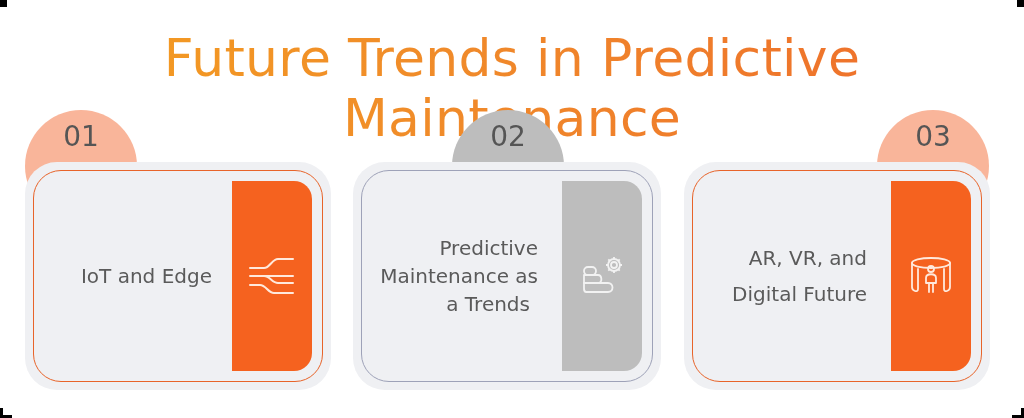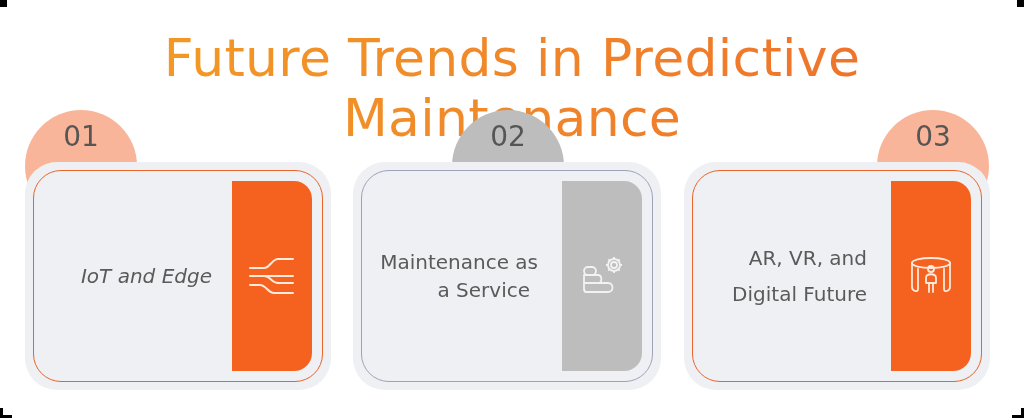--- a/index.html
+++ b/index.html
@@ -50,21 +50,21 @@
 <div class="corner" style="right:0;top:0;width:7px;height:7px;"></div>
 <div class="corner" style="left:0;bottom:0;width:3px;height:10px;"></div>
 <div class="corner" style="left:0;bottom:0;width:12px;height:3px;"></div>
 <div class="corner" style="right:0;bottom:0;width:3px;height:10px;"></div>
 <div class="corner" style="right:0;bottom:0;width:12px;height:3px;"></div>
 
 <div class="title">Future Trends in Predictive Maintenance</div>
 
 <div class="card-wrap" style="left:0;top:0;">
   <div class="tab" style="left:25px;top:110px;background:#F9B59A;">01</div>
-  <div class="outer" style="left:25px;top:162px;width:306px;height:228px;font-style:italic;">
+  <div class="outer" style="left:25px;top:162px;width:306px;height:228px;">
     <div class="inner">
       <div class="label" style="right:110px;">
         <span>IoT and Edge</span>
       </div>
       <div class="panel">
         <svg width="48" height="48" viewBox="0 0 48 48" fill="none" stroke="#FFE9DC" stroke-width="2" stroke-linecap="round">
           <path d="M2 16 H16 C22 16 24 7 30 7 H45"></path>
           <path d="M2 24 H45"></path>
           <path d="M16 24 C22 24 24 31 30 31 H45"></path>
           <path d="M2 33 H12 C18 33 20 41 26 41 H45"></path>
@@ -72,22 +72,23 @@
       </div>
     </div>
   </div>
 </div>
 
 <div class="card-wrap" style="left:0;top:0;">
   <div class="tab" style="left:452px;top:110px;background:#BDBDBD;">02</div>
   <div class="outer" style="left:353px;top:162px;width:308px;height:228px;">
     <div class="inner grey">
       <div class="label" style="right:114px;">
+        <span>Predictive</span>
         <span>Maintenance as</span>
-        <span style="padding-right:8px;">a Service</span>
+        <span style="padding-right:8px;">a Trends</span>
       </div>
       <div class="panel grey">
         <svg width="48" height="48" viewBox="0 0 48 48" fill="none" stroke="#F2F2F2" stroke-width="1.8" stroke-linejoin="round">
           <rect x="6" y="15" width="12" height="8" rx="4"></rect>
           <path d="M6 23 H20 C24 23 25 31 20 31 H6 Z"></path>
           <path d="M6 31 H30 C36 31 36 40 30 40 H8 C6 40 6 38 6 36 Z"></path>
           <circle cx="36" cy="13" r="3"></circle>
           <path d="M36 5 V7 M36 19 V21 M28 13 H30 M42 13 H44 M30.3 7.3 L31.8 8.8 M40.2 17.2 L41.7 18.7 M30.3 18.7 L31.8 17.2 M40.2 8.8 L41.7 7.3"></path>
           <circle cx="36" cy="13" r="6"></circle>
         </svg>

